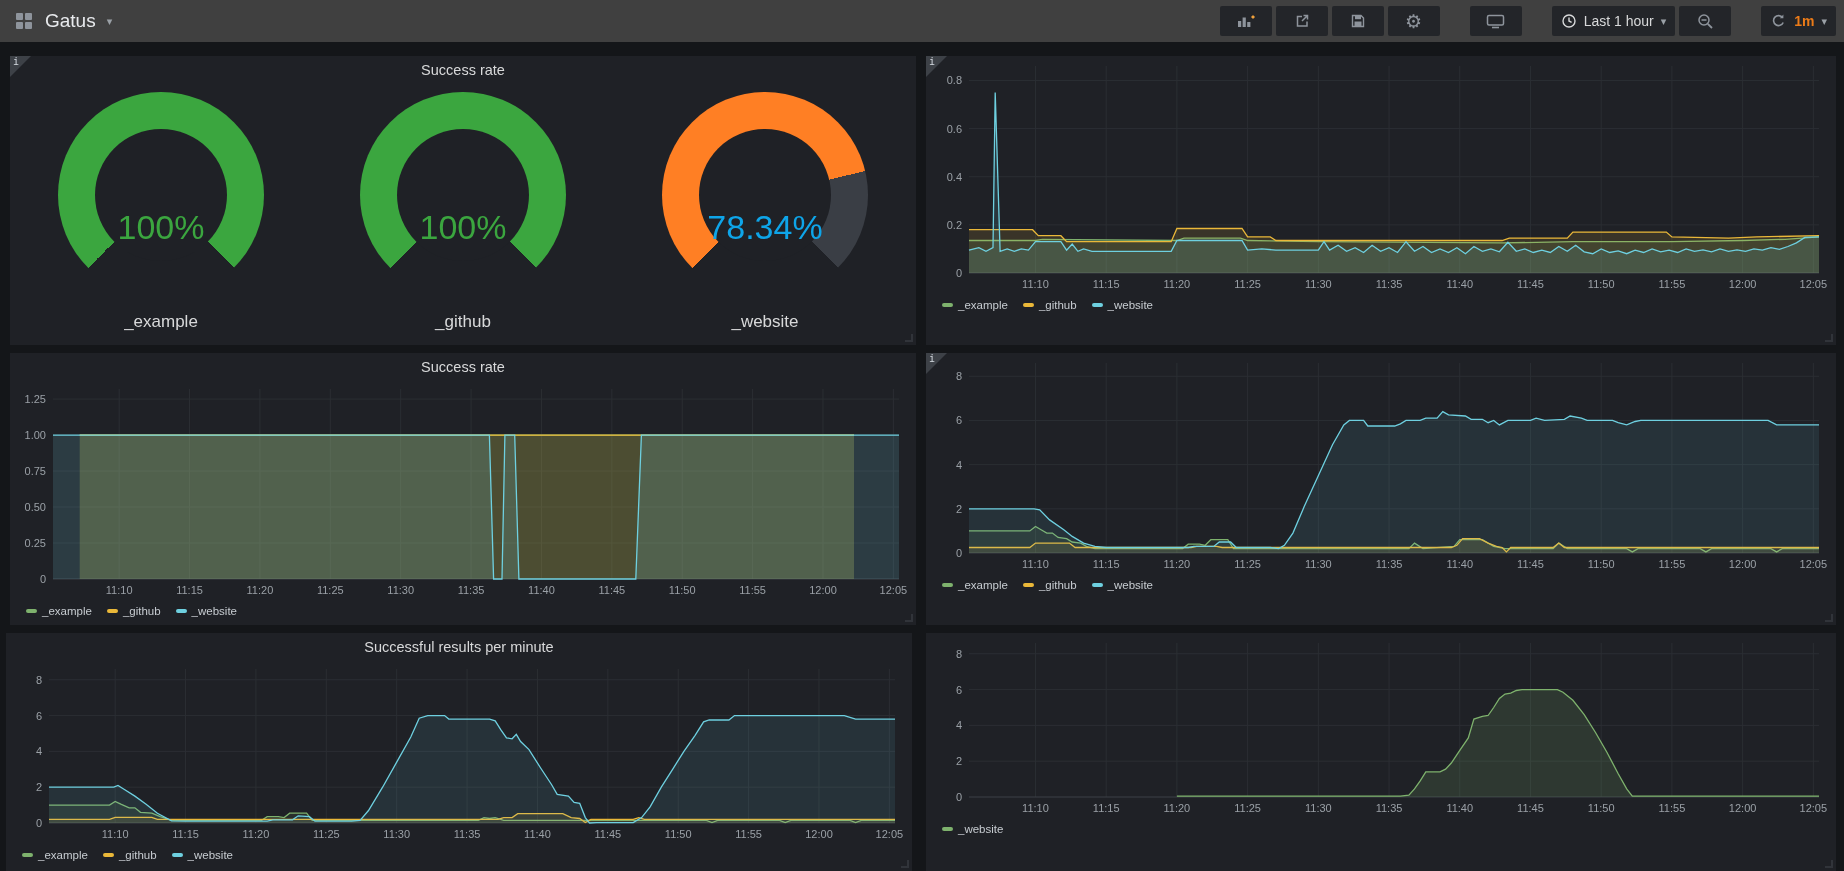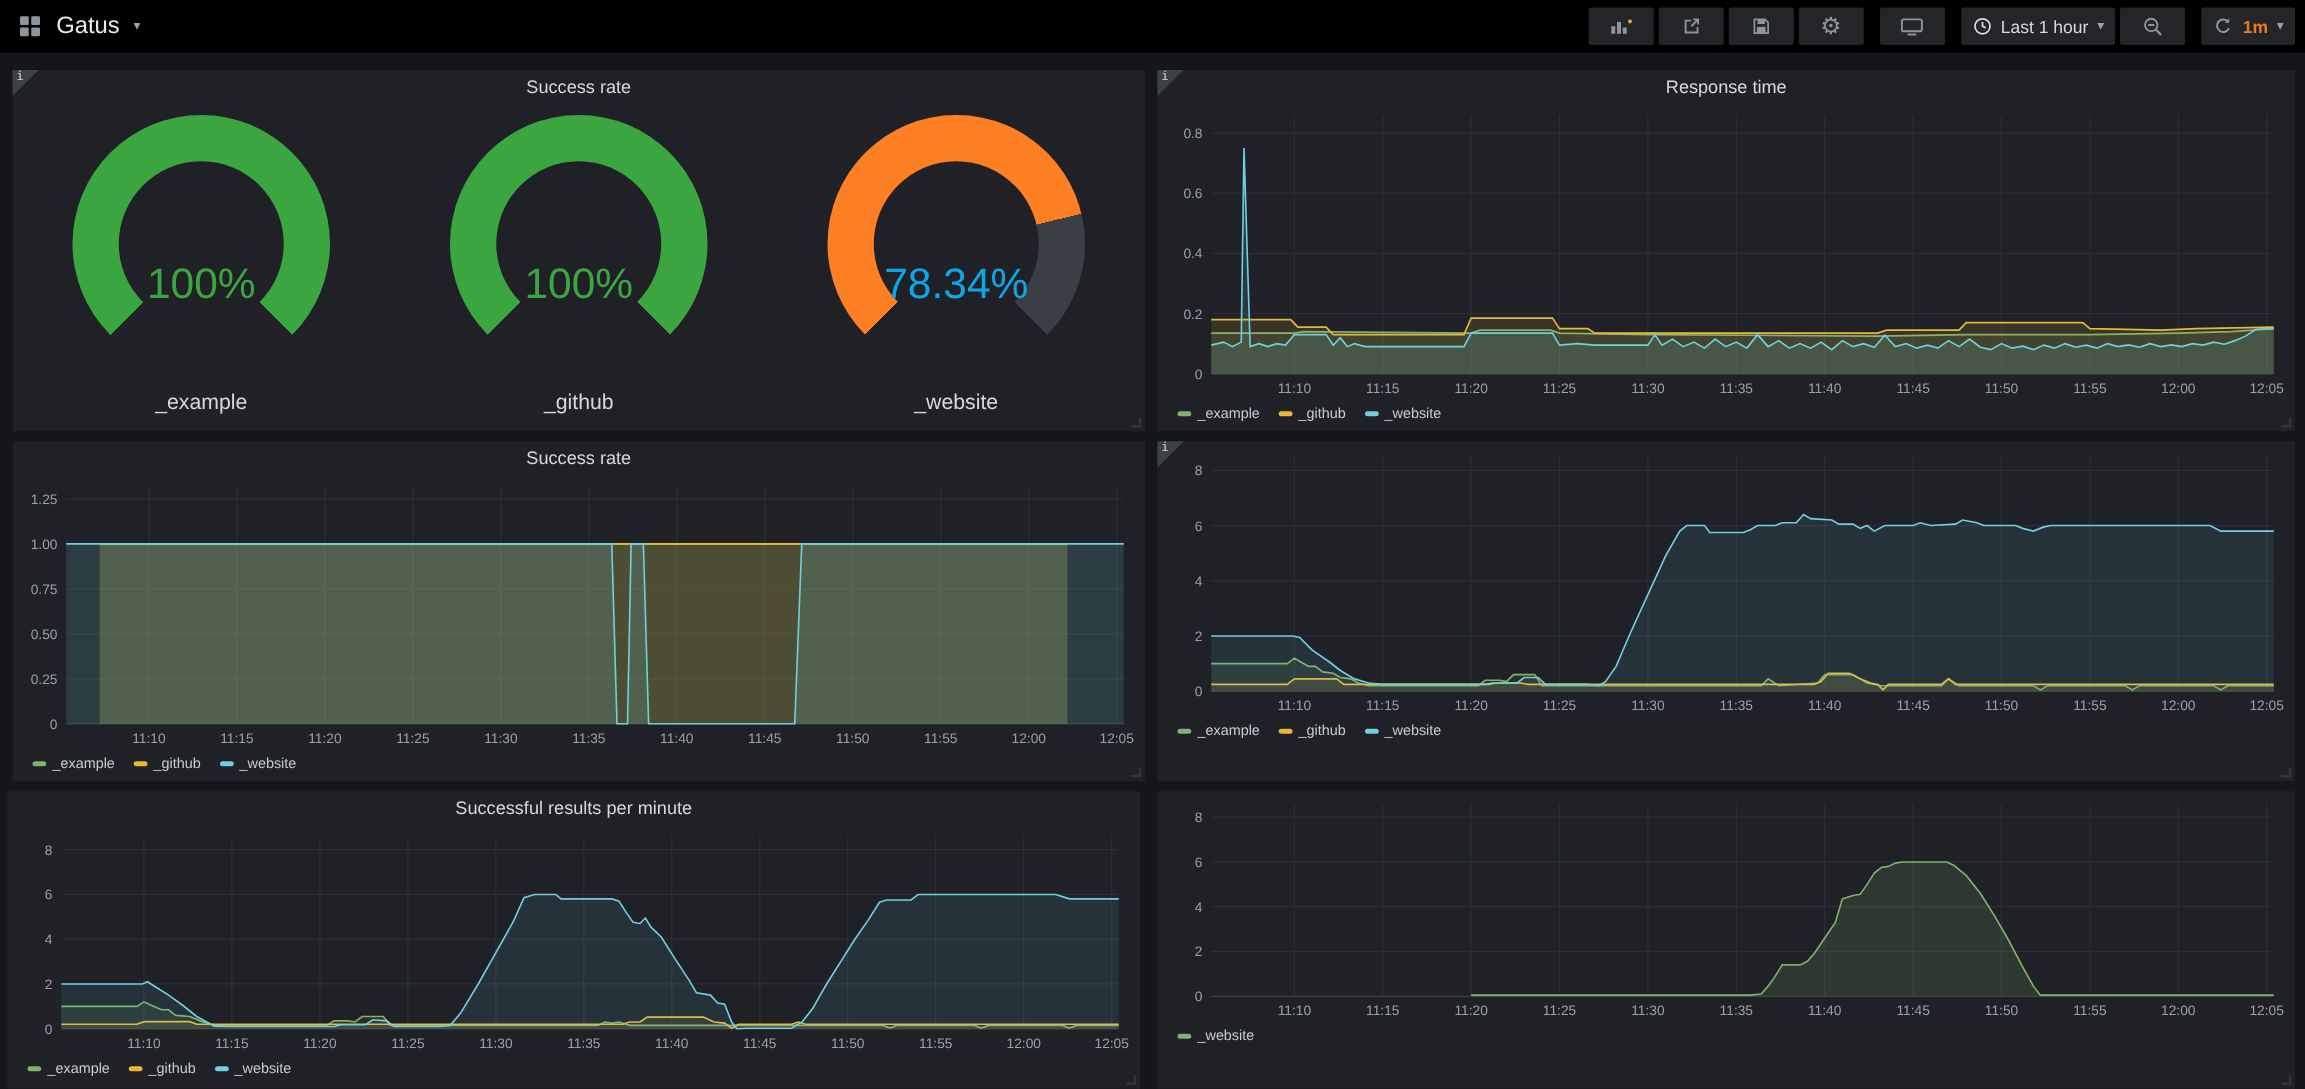--- a/index.html
+++ b/index.html
@@ -1,29 +1,29 @@
 <!DOCTYPE html>
 <html><head>
 <meta charset="utf-8">
 <style>
   html,body{margin:0;padding:0;}
   body{width:1844px;height:871px;background:#141619;overflow:hidden;position:relative;
        font-family:"Liberation Sans", sans-serif;-webkit-font-smoothing:antialiased;}
 
   
-  .navbar{position:absolute;top:0;left:0;width:1844px;height:42px;background:#000000;
+  .navbar{position:absolute;top:0;left:0;width:1844px;height:42px;background:#404040;
           display:flex;align-items:center;}
   .brand-area{display:flex;align-items:center;gap:11px;padding-left:14px;}
   .brand{font-size:19px;color:#e8eaed;}
   .caret{color:#9aa0a6;font-size:11px;line-height:1;}
   .toolbar{margin-left:auto;display:flex;align-items:center;gap:4px;padding-right:8px;}
   .tb{height:30px;min-width:34px;background:#232529;display:flex;align-items:center;
       justify-content:center;gap:7px;padding:0 9px;border-radius:2px;color:#8e949c;cursor:pointer;}
   .tb svg{display:block;}
-  .tb.gap{margin-left:9px;}
+  .tb.gap{margin-left:26px;}
   .tb-label{font-size:14px;color:#d8d9da;}
   .tb-interval{font-size:14px;color:#eb7b18;font-weight:700;}
   .gear-glyph{font-size:19px;color:#8e949c;line-height:1;}
 
   
   .panel{position:absolute;background:#1f2126;}
   #p1{left:10px;top:56px;width:906px;height:289px;}
   #p2{left:926px;top:56px;width:910px;height:289px;}
   #p3{left:10px;top:353px;width:906px;height:272px;}
   #p4{left:926px;top:353px;width:910px;height:272px;}
@@ -155,21 +155,20 @@
       <div class="gauge-value" style="color: #0ea5e9;">78.34%</div>
       <div class="gauge-label">_website</div>
     </div>
   </div>
 </div>
 
 <div class="panel" id="p2">
   <div class="info-corner">
       <span>i</span>
     </div>
-  <div class="panel-title">Response time</div>
   <svg class="chart" viewBox="0 0 900 239">
       <line x1="104.47254575707153" x2="104.47254575707153" y1="10" y2="217" stroke="#2b2e33" stroke-width="1"></line>
       <text x="104.47254575707153" y="232" text-anchor="middle" fill="#9aa0a6" font-size="11">11:10</text>
       <line x1="175.1880199667221" x2="175.1880199667221" y1="10" y2="217" stroke="#2b2e33" stroke-width="1"></line>
       <text x="175.1880199667221" y="232" text-anchor="middle" fill="#9aa0a6" font-size="11">11:15</text>
       <line x1="245.90349417637267" x2="245.90349417637267" y1="10" y2="217" stroke="#2b2e33" stroke-width="1"></line>
       <text x="245.90349417637267" y="232" text-anchor="middle" fill="#9aa0a6" font-size="11">11:20</text>
       <line x1="316.61896838602325" x2="316.61896838602325" y1="10" y2="217" stroke="#2b2e33" stroke-width="1"></line>
       <text x="316.61896838602325" y="232" text-anchor="middle" fill="#9aa0a6" font-size="11">11:25</text>
       <line x1="387.3344425956738" x2="387.3344425956738" y1="10" y2="217" stroke="#2b2e33" stroke-width="1"></line>

